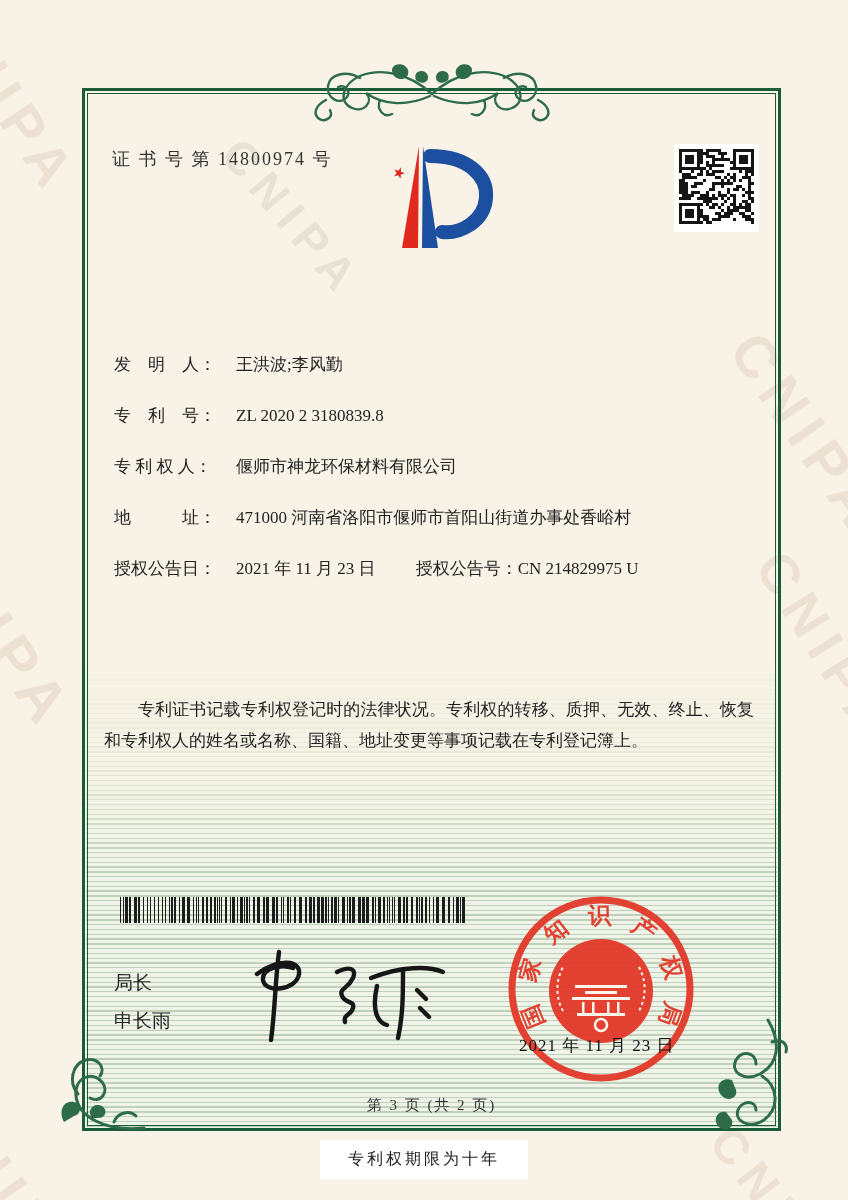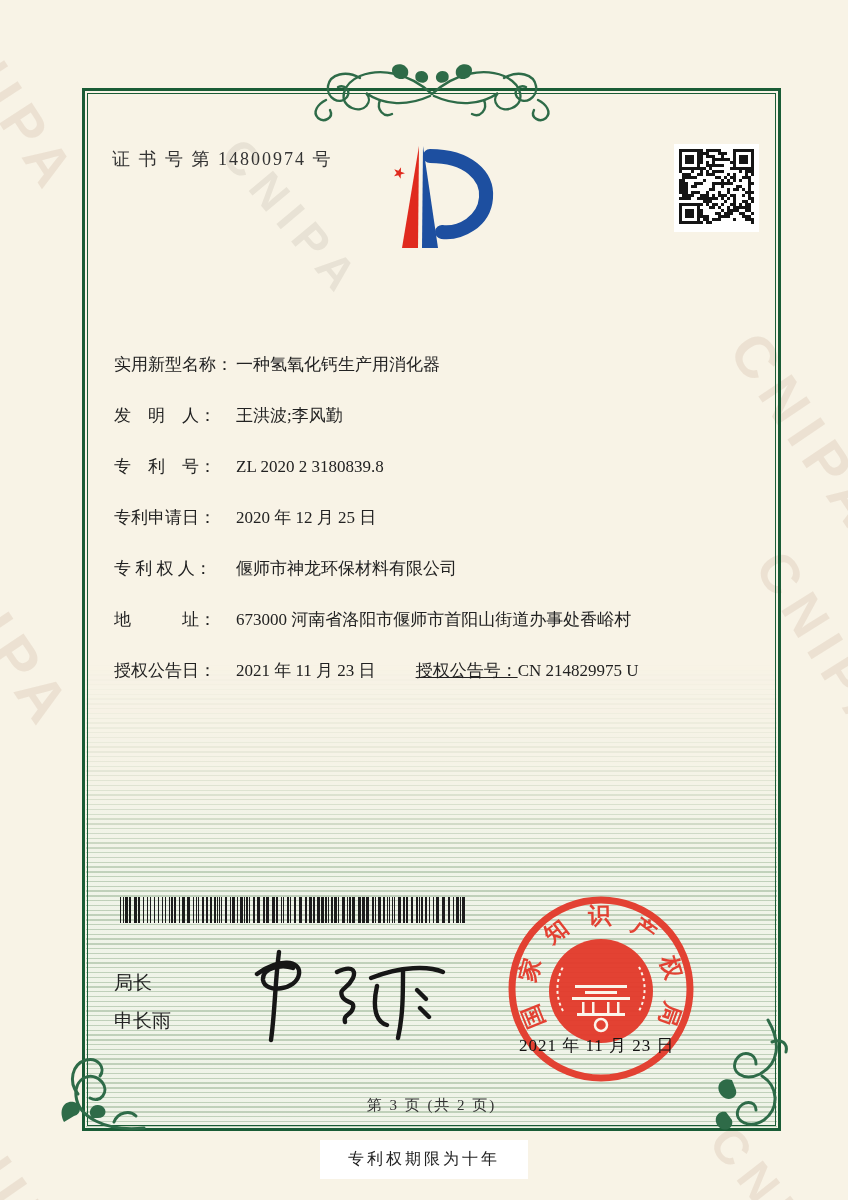--- a/index.html
+++ b/index.html
@@ -37,21 +37,21 @@
   .qr{position:relative;width:75px;height:75px;background:#fff;}
   .qr i{position:absolute;width:3px;height:3px;background:#151515;}
   .title{position:absolute;left:82px;right:67px;top:246px;text-align:center;
          font-size:41px;font-weight:700;color:#111;letter-spacing:12px;z-index:3;}
   .fields{position:absolute;left:114px;top:354px;width:600px;z-index:3;
           font-size:17px;color:#222;}
   .row{display:flex;align-items:baseline;margin-bottom:29px;line-height:22px;
        white-space:nowrap;}
   .lbl{display:inline-block;min-width:122px;flex:none;}
   .val{display:inline-block;}
-  .lbl2{margin-left:40px;min-width:0;flex:none;text-decoration:underline;}
+  .lbl2{margin-left:40px;min-width:0;flex:none;}
   .paras{position:absolute;left:104px;top:694px;width:650px;z-index:3;
          font-size:17px;color:var(--ink);line-height:1.85;text-align:justify;}
   .paras p{margin:0;text-indent:2em;}
   .barcode{position:absolute;left:120px;top:897px;width:352px;height:26px;z-index:3;}
   .barcode i{position:absolute;top:0;bottom:0;background:#1c1c1c;}
   .signer-title{position:absolute;left:114px;top:970px;font-size:19px;color:#222;z-index:3;}
   .signer-name{position:absolute;left:114px;top:1008px;font-size:19px;color:#222;z-index:3;}
   .signature{position:absolute;left:245px;top:938px;width:205px;height:110px;z-index:3;}
   .seal{position:absolute;left:505px;top:893px;width:192px;height:192px;z-index:5;opacity:.95;}
   .seal-char{font-size:23px;font-weight:700;fill:var(--seal-red);
@@ -459,52 +459,45 @@
         <i style="left:21px;top:72px"></i>
         <i style="left:27px;top:72px"></i>
         <i style="left:30px;top:72px"></i>
         <i style="left:72px;top:72px"></i>
       </div>
   </div>
 
 
   <div class="fields">
     <div class="row">
-        <span class="lbl">实用新型名称：</span>
-        <span class="val">一种氢氧化钙生产用消化器</span>
-      </div>
-    <div class="row">
         <span class="lbl">发　明　人：</span>
         <span class="val">王洪波;李风勤</span>
       </div>
     <div class="row">
         <span class="lbl">专　利　号：</span>
         <span class="val">ZL 2020 2 3180839.8</span>
       </div>
     <div class="row">
-        <span class="lbl">专利申请日：</span>
-        <span class="val">2020 年 12 月 25 日</span>
-      </div>
-    <div class="row">
         <span class="lbl">专 利 权 人：</span>
         <span class="val">偃师市神龙环保材料有限公司</span>
       </div>
     <div class="row">
         <span class="lbl">地　　　址：</span>
-        <span class="val">673000 河南省洛阳市偃师市首阳山街道办事处香峪村</span>
+        <span class="val">471000 河南省洛阳市偃师市首阳山街道办事处香峪村</span>
       </div>
     <div class="row">
       <span class="lbl">授权公告日：</span>
         <span class="val">2021 年 11 月 23 日</span>
       <span class="lbl lbl2">授权公告号：</span>
         <span class="val">CN 214829975 U</span>
     </div>
   </div>
 
   <div class="paras">
+    <p>专利证书记载专利权登记时的法律状况。专利权的转移、质押、无效、终止、恢复和专利权人的姓名或名称、国籍、地址变更等事项记载在专利登记簿上。</p>
   </div>
 
   <div class="barcode" id="barcode">
       <i style="left:0px;width:1px"></i>
       <i style="left:3px;width:1px"></i>
       <i style="left:5px;width:3px"></i>
       <i style="left:9px;width:2px"></i>
       <i style="left:14px;width:3px"></i>
       <i style="left:18px;width:2px"></i>
       <i style="left:23px;width:1px"></i>

